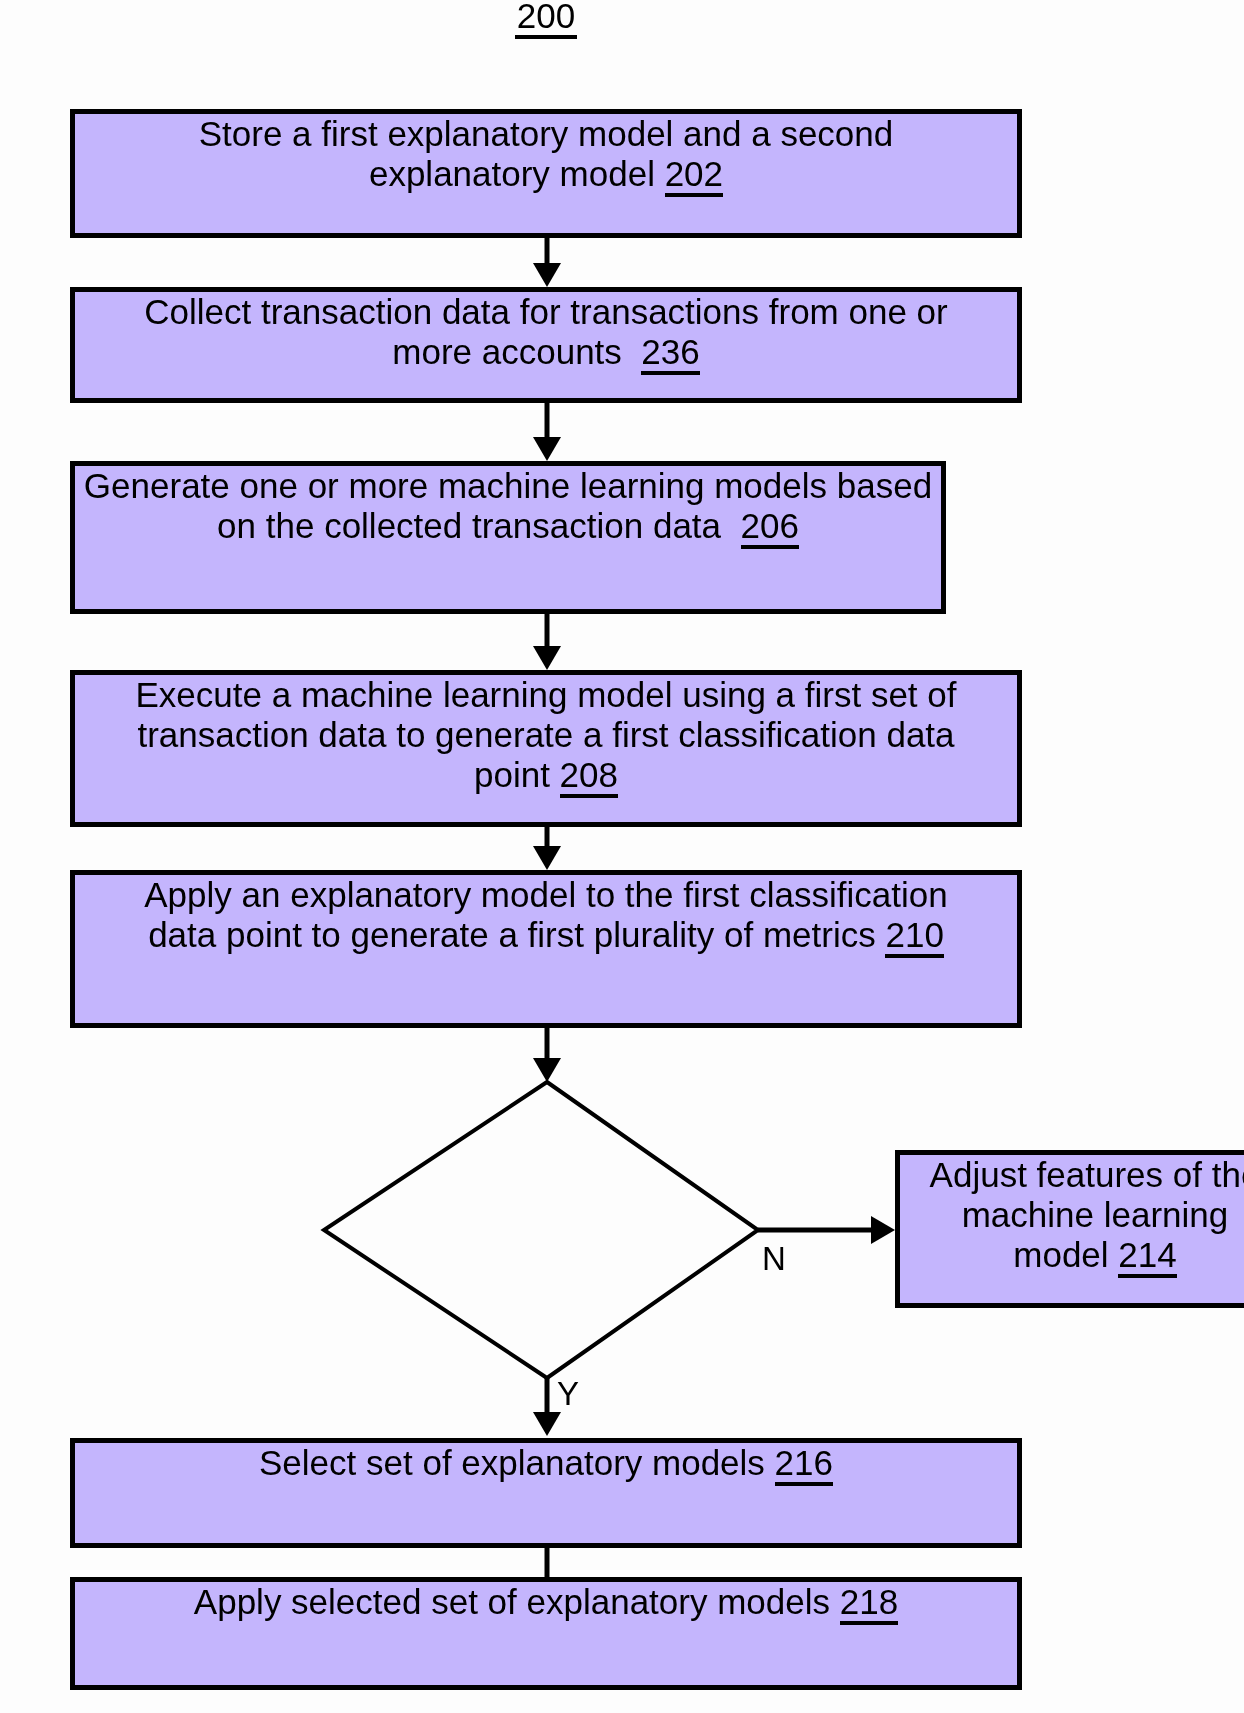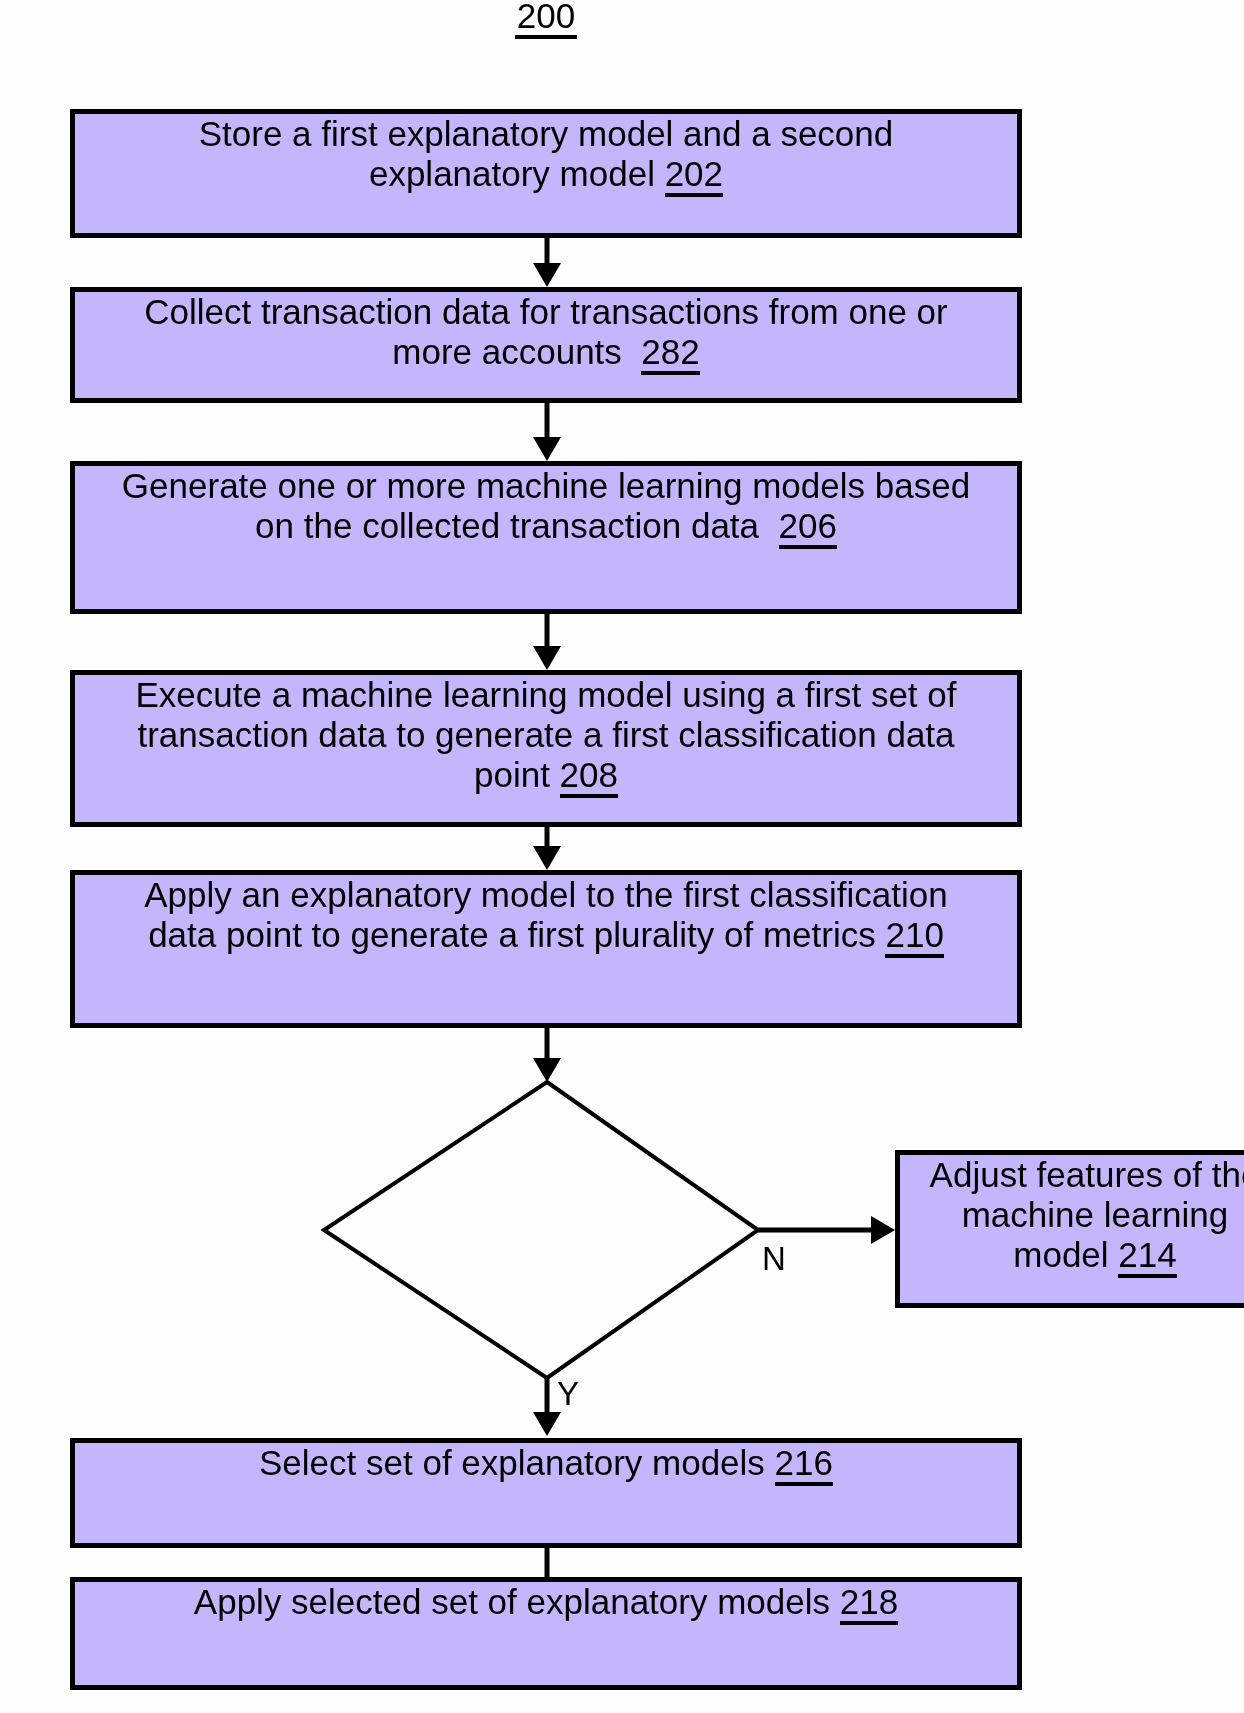--- a/index.html
+++ b/index.html
@@ -124,24 +124,24 @@
     </g>
   </svg>
 
   <div class="box" style="left:70px;  top:94px;   width:952px; height:129px;">
       <div class="line">Store a first explanatory model and a second</div>
       <div class="line"><span>explanatory model </span><span class="ref">202</span></div>
     </div>
 
   <div class="box" style="left:70px;  top:272px;  width:952px; height:116px;">
       <div class="line">Collect transaction data for transactions from one or</div>
-      <div class="line"><span>more accounts  </span><span class="ref">282</span></div>
+      <div class="line"><span>more accounts  </span><span class="ref">236</span></div>
     </div>
 
-  <div class="box" style="left:70px;  top:446px;  width:952px; height:153px;">
+  <div class="box" style="left:70px;  top:446px;  width:876px; height:153px;">
       <div class="line">Generate one or more machine learning models based</div>
       <div class="line"><span>on the collected transaction data  </span><span class="ref">206</span></div>
     </div>
 
   <div class="box" style="left:70px;  top:655px;  width:952px; height:157px;">
       <div class="line">Execute a machine learning model using a first set of</div>
       <div class="line">transaction data to generate a first classification data</div>
       <div class="line"><span>point </span><span class="ref">208</span></div>
     </div>
 

